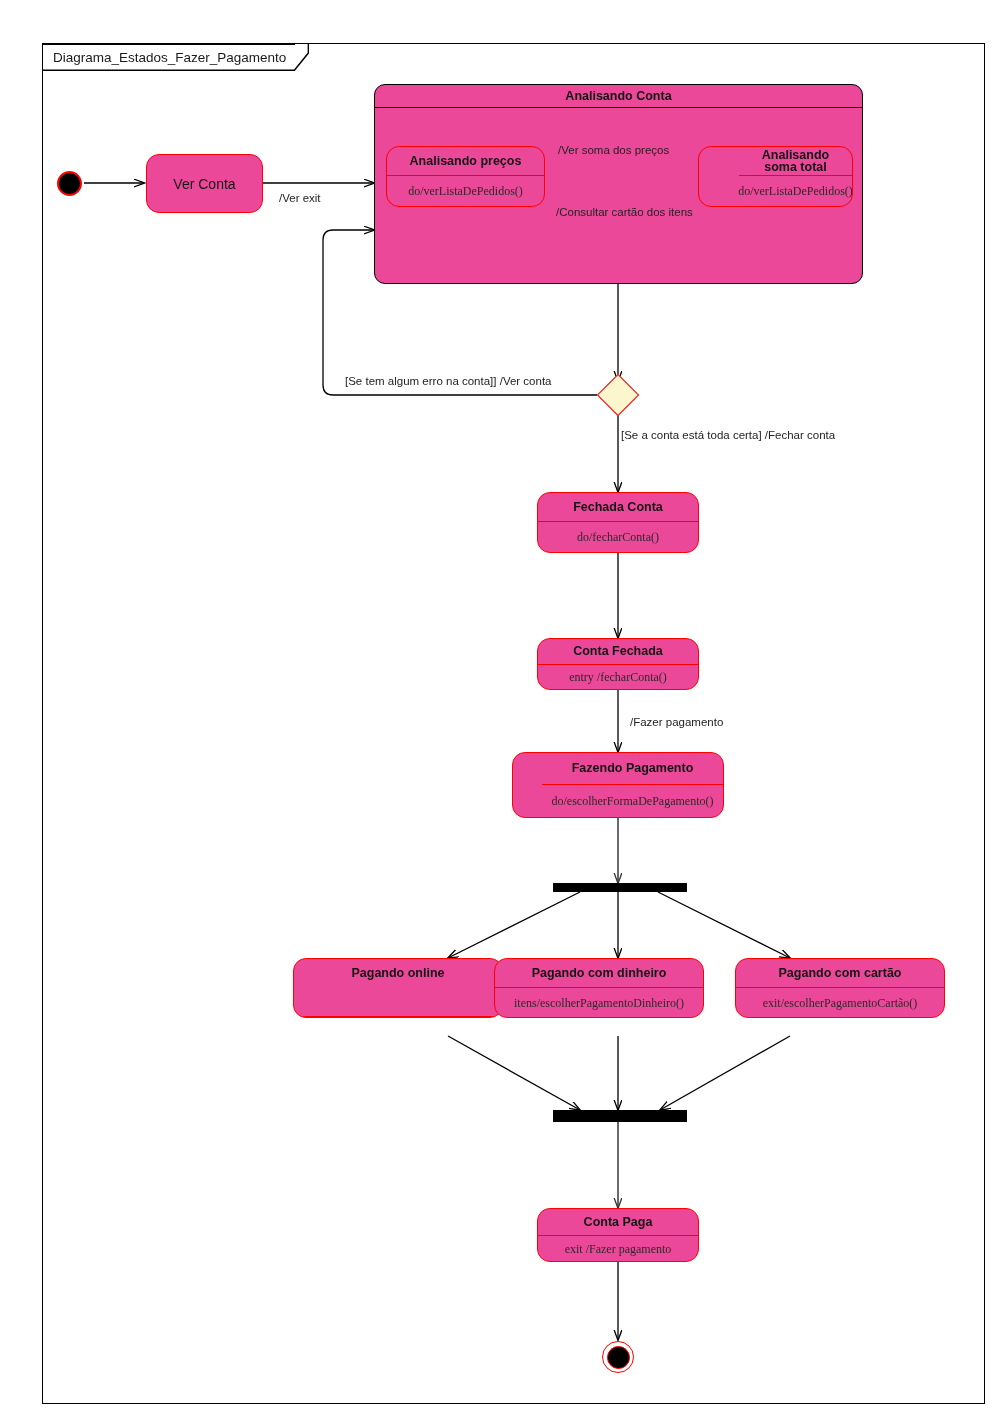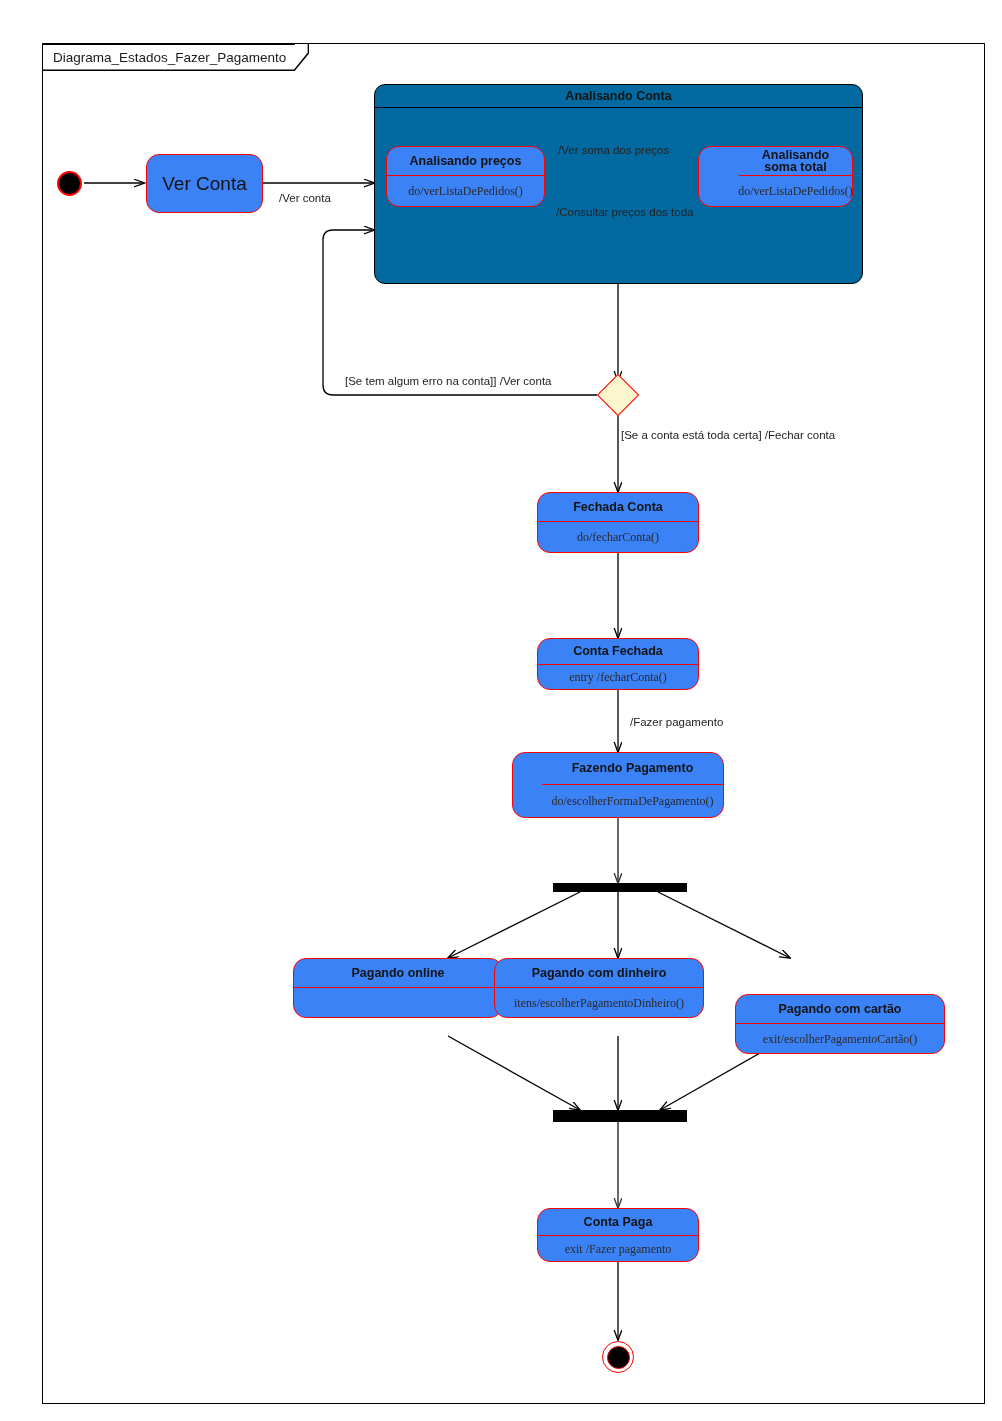--- a/index.html
+++ b/index.html
@@ -64,26 +64,27 @@
     top: 0;
     width: 1002px;
     height: 1421px;
     pointer-events: none;
   }
 
   
   .state {
     position: absolute;
     box-sizing: border-box;
-    background: #3b82f6;
+    background: #ec4899;
     border: 1.7px solid #ff0000;
     border-radius: 13px;
     display: flex;
     flex-direction: column;
     overflow: hidden;
+    justify-content: space-between;
   }
   .state-title {
     font-size: 12.5px;
     font-weight: bold;
     color: #141414;
     text-align: center;
     display: flex;
     align-items: center;
     justify-content: center;
     flex: 0 0 auto;
@@ -103,28 +104,28 @@
     align-items: center;
     justify-content: center;
     flex: 1 1 auto;
     padding: 0 8px;
     line-height: 1;
     font-family: Liberation Serif, serif;
   }
   .state.single .state-title {
     flex: 1 1 auto;
     font-weight: normal;
-    font-size: 19px;
+    font-size: 14px;
   }
 
   
   .composite {
     position: absolute;
     box-sizing: border-box;
-    background: #0369a1;
+    background: #ec4899;
     border: 1.5px solid #000000;
     border-radius: 11px;
     overflow: hidden;
   }
   .composite-title {
     position: absolute;
     left: 0;
     top: 0;
     right: 0;
     height: 22px;
@@ -291,41 +292,41 @@
     <div class="state-title" style="height:28px;">Pagando online</div>
     <div class="state-sep"></div>
   </div>
 
   <div class="state" style="left:494px; top:958px; width:210px; height:60px;">
     <div class="state-title" style="height:28px;">Pagando com dinheiro</div>
     <div class="state-sep"></div>
     <div class="state-body">itens/escolherPagamentoDinheiro()</div>
   </div>
 
-  <div class="state" style="left:735px; top:994px; width:210px; height:60px;">
+  <div class="state" style="left:735px; top:958px; width:210px; height:60px;">
     <div class="state-title" style="height:28px;">Pagando com cartão</div>
     <div class="state-sep"></div>
     <div class="state-body">exit/escolherPagamentoCartão()</div>
   </div>
 
   <div class="bar" style="left:553px; top:1110px; width:134px; height:12px;"></div>
 
   <div class="state" style="left:537px; top:1208px; width:162px; height:54px;">
     <div class="state-title" style="height:26px;">Conta Paga</div>
     <div class="state-sep"></div>
     <div class="state-body">exit /Fazer pagamento</div>
   </div>
 
   <div class="final-node" style="left:602px; top:1341px; width:32px; height:32px;"></div>
 
-  <div class="edge-label" style="left:279px; top:193px;">/Ver conta</div>
+  <div class="edge-label" style="left:279px; top:193px;">/Ver exit</div>
 
   <div class="edge-label" style="left:558px; top:145px;">/Ver soma dos preços</div>
 
-  <div class="edge-label" style="left:556px; top:207px;">/Consultar preços dos toda</div>
+  <div class="edge-label" style="left:556px; top:207px;">/Consultar cartão dos itens</div>
 
   <div class="edge-label" style="left:345px; top:376px;">[Se tem algum erro na conta]] /Ver conta</div>
 
   <div class="edge-label" style="left:621px; top:430px;">[Se a conta está toda certa] /Fechar conta</div>
 
   <div class="edge-label" style="left:630px; top:717px;">/Fazer pagamento</div>
 
 </div>
 
 </body></html>

